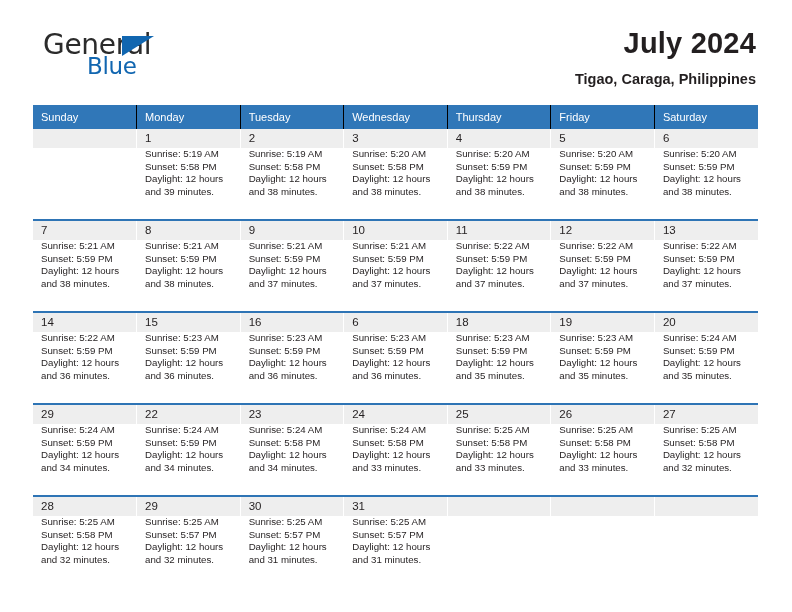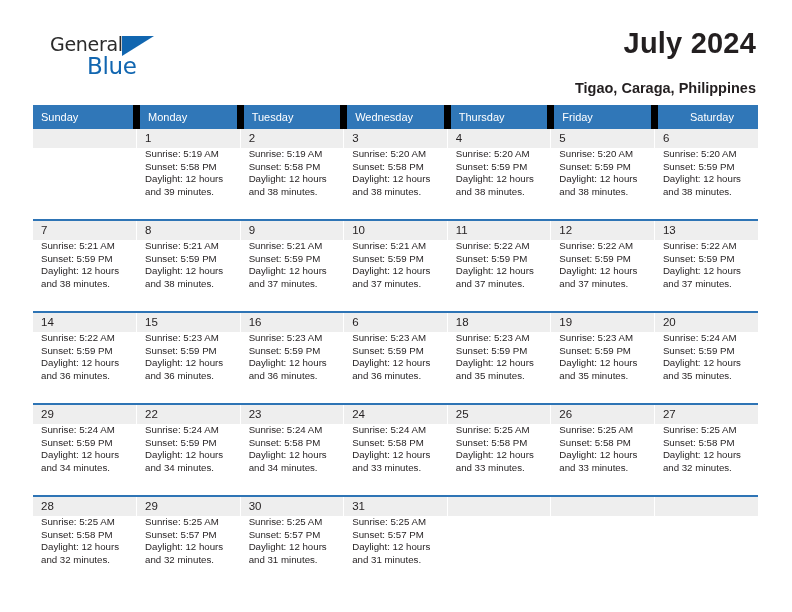--- a/index.html
+++ b/index.html
@@ -24,27 +24,27 @@
     box-sizing: border-box;
   }
   .brand {
     position: absolute;
     left: 35px;
     top: 33px;
     width: 130px;
     height: 48px;
   }
   .brand-general {
-    font-size: 19px;
+    font-size: 28px;
     letter-spacing: -0.3px;
     color: #2b2b2b;
     line-height: 23px;
     font-family: "DejaVu Sans", sans-serif;
     position: absolute;
-    left: 15px;
+    left: 8px;
     top: 0;
   }
   .brand-blue {
     font-size: 23px;
     letter-spacing: -0.3px;
     color: #1166b0;
     line-height: 23px;
     font-family: "DejaVu Sans", sans-serif;
     position: absolute;
     left: 52px;
@@ -70,21 +70,21 @@
     font-size: 29px;
     font-weight: bold;
     color: #231f20;
     line-height: 34px;
     letter-spacing: 0.2px;
   }
   .cal-subtitle {
     font-size: 14.5px;
     font-weight: bold;
     color: #231f20;
-    margin-top: 20px;
+    margin-top: 11px;
     line-height: 17px;
   }
 
   
   .calendar {
     position: absolute;
     left: 33px;
     top: 105px;
     width: 725px;
     border-collapse: collapse;
@@ -92,23 +92,23 @@
   }
   .calendar th {
     background: #3077b8;
     color: #ffffff;
     font-size: 11px;
     font-weight: normal;
     text-align: left;
     padding: 6px 0 6px 8px;
     height: 20px;
     box-sizing: border-box;
-    border-right: 7px solid #000000;
-  }
-  .calendar th:last-child { border-right: none; text-align: center; }
+    border-right: 1px solid #000000;
+  }
+  .calendar th:last-child { border-right: none; }
 
   .calendar td {
     vertical-align: top;
     padding: 0;
     border-top: 2px solid #2e74b5;
     border-right: 1px solid #ffffff;
     background: #ffffff;
     height: 90px;
   }
   .calendar td:last-child { border-right: none; }

